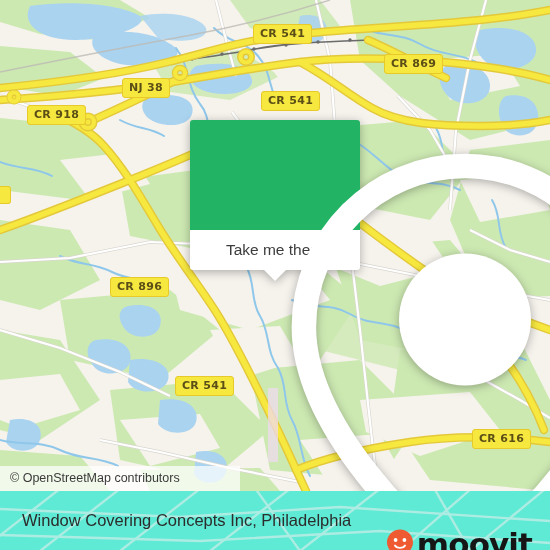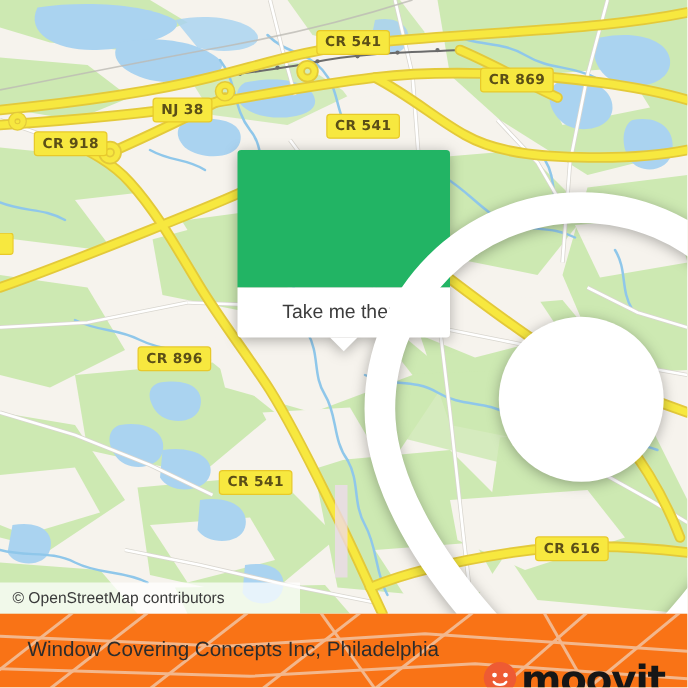--- a/index.html
+++ b/index.html
@@ -69,21 +69,21 @@
     position:absolute;left:50%;top:150px;transform:translateX(-50%);
     width:0;height:0;
     border-left:11px solid transparent;
     border-right:11px solid transparent;
     border-top:11px solid #ffffff;
   }
 
   
   #footer{
     position:absolute;left:0;top:491px;width:550px;height:59px;
-    background:#f97316;overflow:hidden;
+    background:#5eead4;overflow:hidden;
   }
   #footer-wm{position:absolute;left:0;top:0;width:550px;height:59px;opacity:.55;}
   #footer-title{
     position:absolute;left:22px;top:0;height:59px;
     display:flex;align-items:center;
     color:#2c2c2c;font-size:16.5px;white-space:nowrap;
   }
   #brand{
     position:absolute;right:18px;top:0;height:71px;
     display:flex;align-items:flex-end;gap:2px;
@@ -271,21 +271,21 @@
 
     <div class="shield" style="left:253px;top:24px;">CR 541</div>
     <div class="shield" style="left:384px;top:54px;">CR 869</div>
     <div class="shield" style="left:122px;top:78px;">NJ 38</div>
     <div class="shield" style="left:261px;top:91px;">CR 541</div>
     <div class="shield" style="left:27px;top:105px;">CR 918</div>
     <div class="shield clip" style="left:-2px;top:186px;width:13px;height:18px;"></div>
     <div class="shield" style="left:110px;top:277px;">CR 896</div>
     <div class="shield" style="left:451px;top:338px;">CR 641</div>
     <div class="shield" style="left:175px;top:376px;">CR 541</div>
-    <div class="shield" style="left:428px;top:429px;">CR 616</div>
+    <div class="shield" style="left:472px;top:429px;">CR 616</div>
 
     <div id="attrib">© OpenStreetMap contributors</div>
 
     <div id="card">
       <div id="card-top" style="background:#22b464;">
         <svg width="56" height="64" viewBox="0 0 56 64">
           <path d="M28,6 C16.4,6 7,15.4 7,27 C7,40 22,54.5 28,58.5 C34,54.5 49,40 49,27 C49,15.4 39.6,6 28,6 Z" fill="none" stroke="#ffffff" stroke-width="3.2" stroke-linejoin="round"></path>
           <circle cx="28" cy="26" r="8.6" fill="#ffffff"></circle>
         </svg>
       </div>

